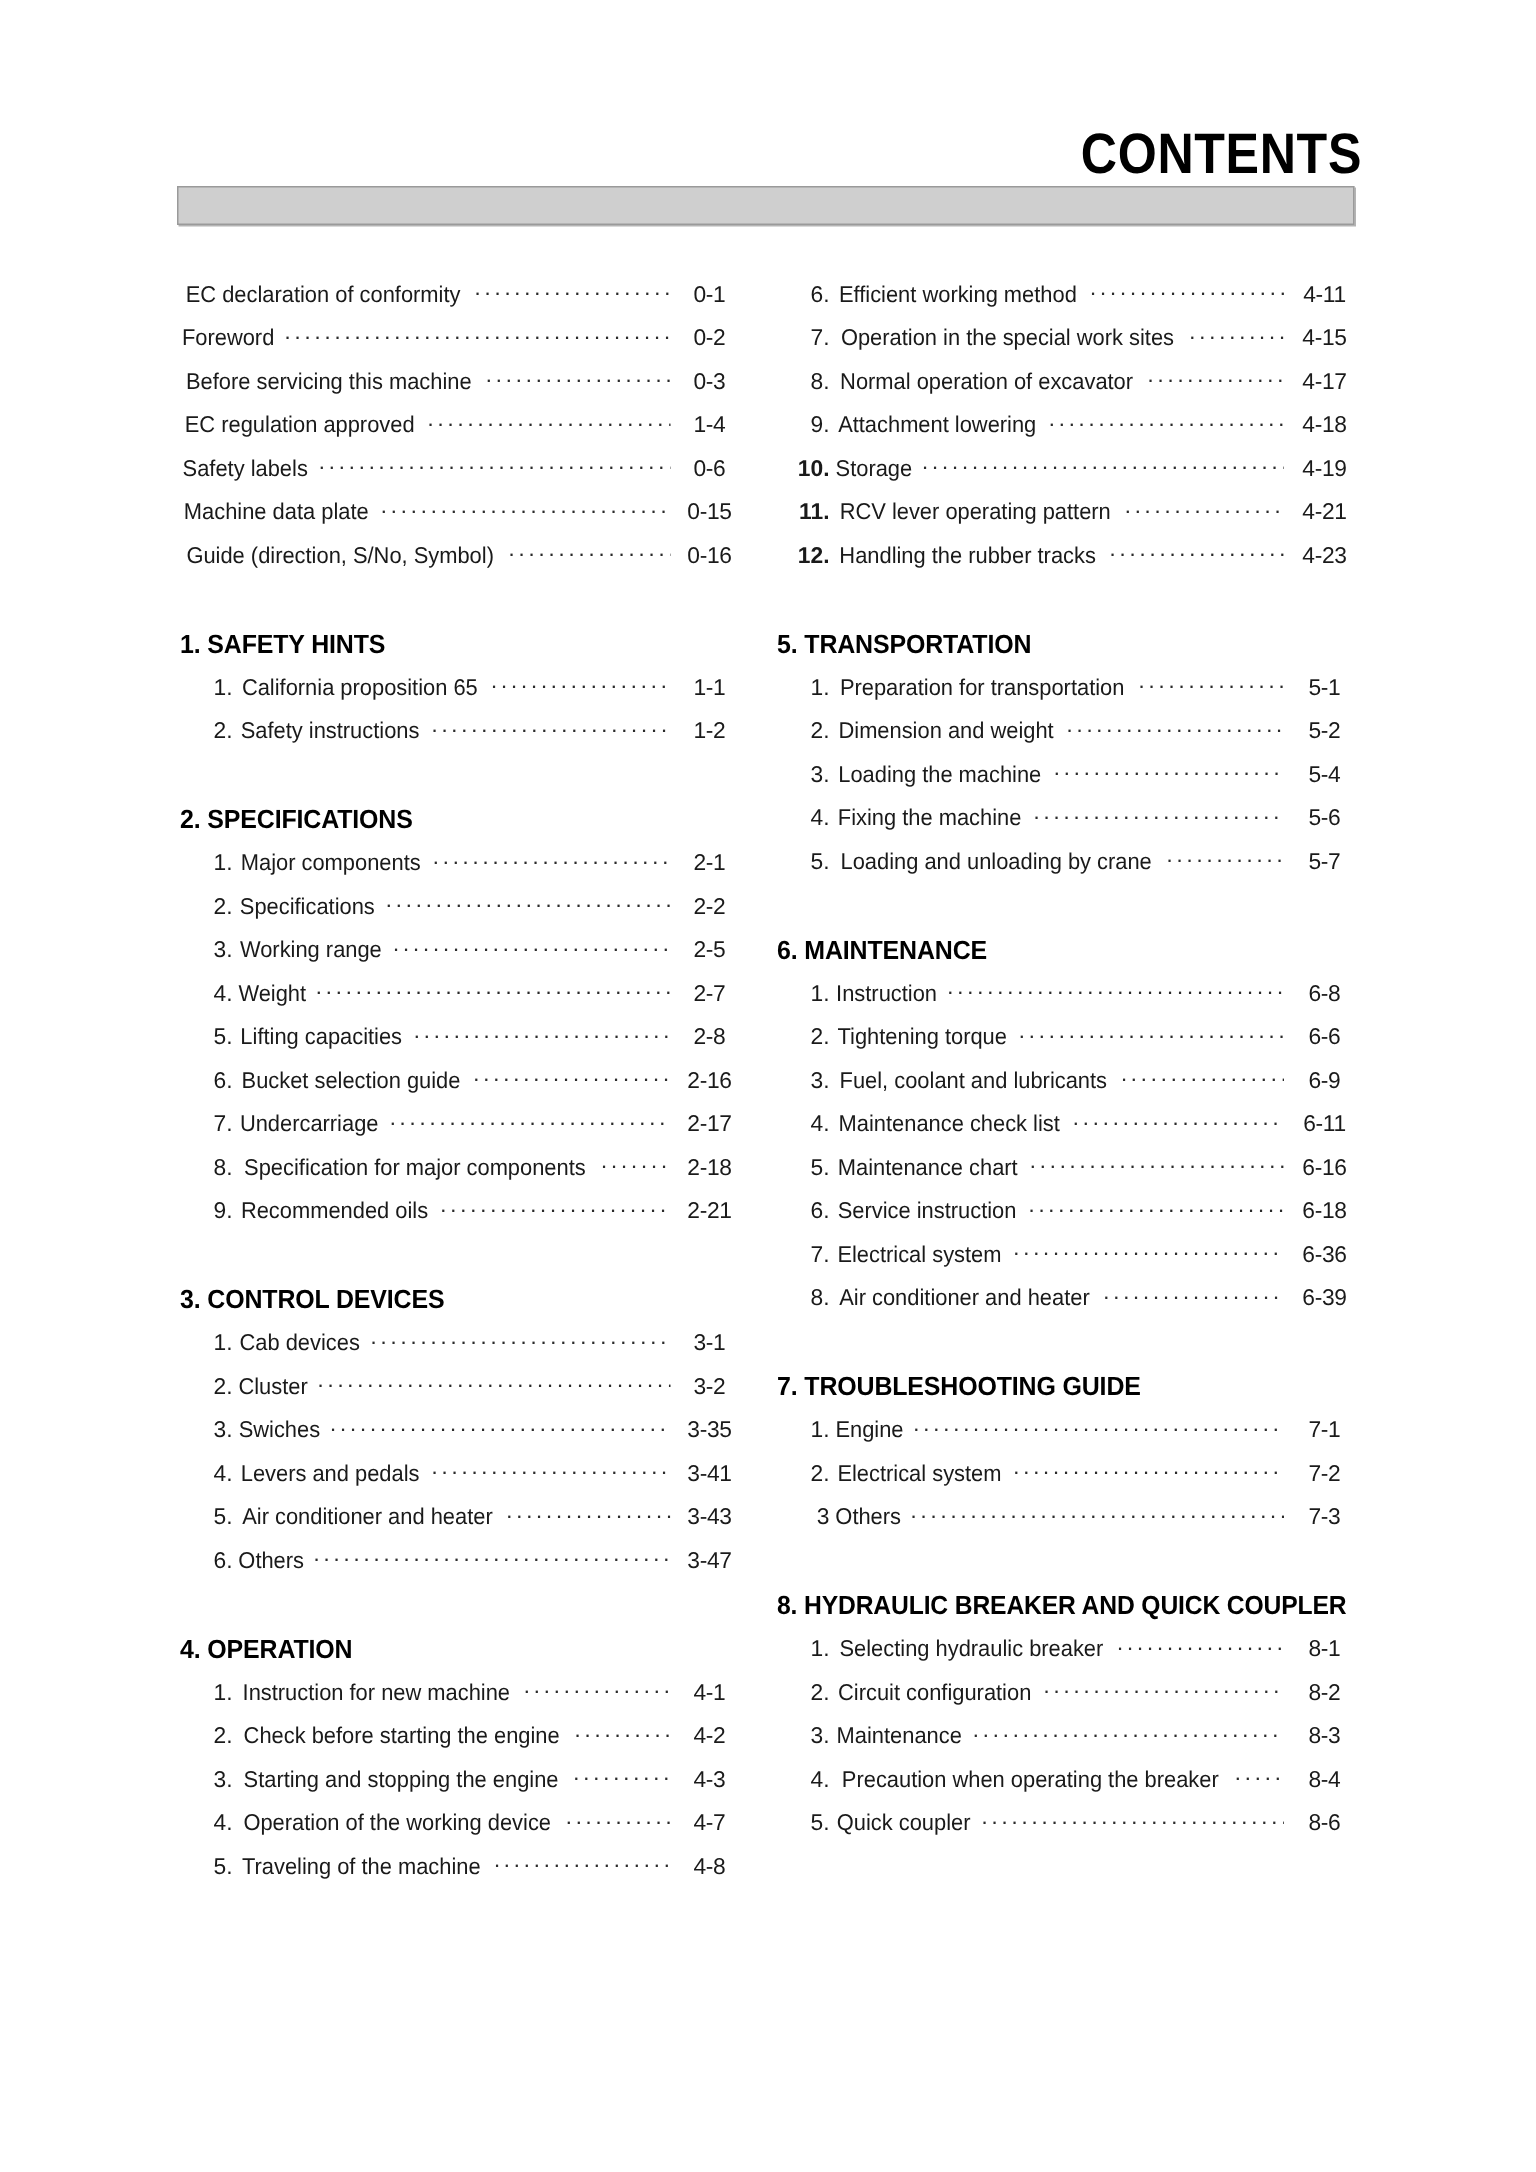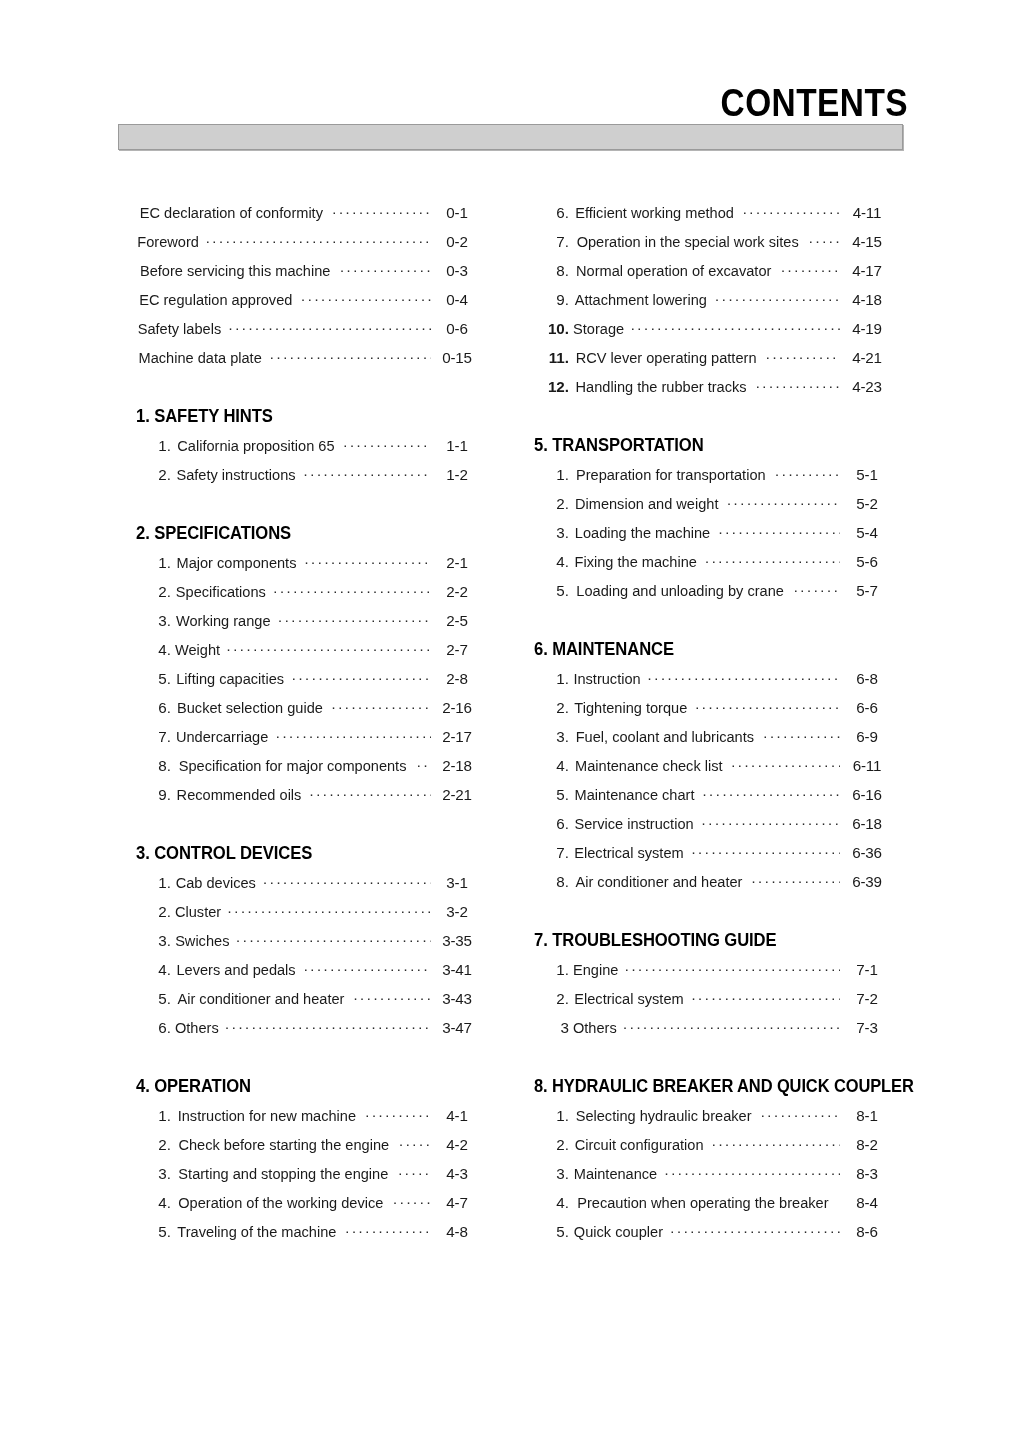--- a/index.html
+++ b/index.html
@@ -60,21 +60,21 @@
     height: 1448px;
   }
   .column {
     position: absolute;
     top: 182px;
   }
   #column-left  { left: 120px; width: 375px; }
   #column-right { left: 518px; width: 388px; }
 
   
-  .block { margin: 16px; }
+  .block { margin: 0; }
   .block + .block { margin-top: 30px; }
 
   .section-heading {
     font-size: 17.5px;
     font-weight: bold;
     line-height: 29px;
     letter-spacing: -0.1px;
     transform: scaleX(0.95);
     transform-origin: left center;
     white-space: nowrap;
@@ -160,31 +160,36 @@
           <span class="page">0-2</span>
         </div>
         <div class="entry level0">
           <span class="label">Before servicing this machine</span>
           <span class="leader"></span>
           <span class="page">0-3</span>
         </div>
         <div class="entry level0">
           <span class="label">EC regulation approved</span>
           <span class="leader"></span>
-          <span class="page">0-4</span>
+          <span class="page">1-4</span>
         </div>
         <div class="entry level0">
           <span class="label">Safety labels</span>
           <span class="leader"></span>
           <span class="page">0-6</span>
         </div>
         <div class="entry level0">
           <span class="label">Machine data plate</span>
           <span class="leader"></span>
           <span class="page">0-15</span>
+        </div>
+        <div class="entry level0">
+          <span class="label">Guide (direction, S/No, Symbol)</span>
+          <span class="leader"></span>
+          <span class="page">0-16</span>
         </div>
       </div>
       <div class="block">
         <div class="section-heading">1. SAFETY HINTS</div>
         <div class="entry level1">
           <span class="num">1.</span>
           <span class="label">California proposition 65</span>
           <span class="leader"></span>
           <span class="page">1-1</span>
         </div>

